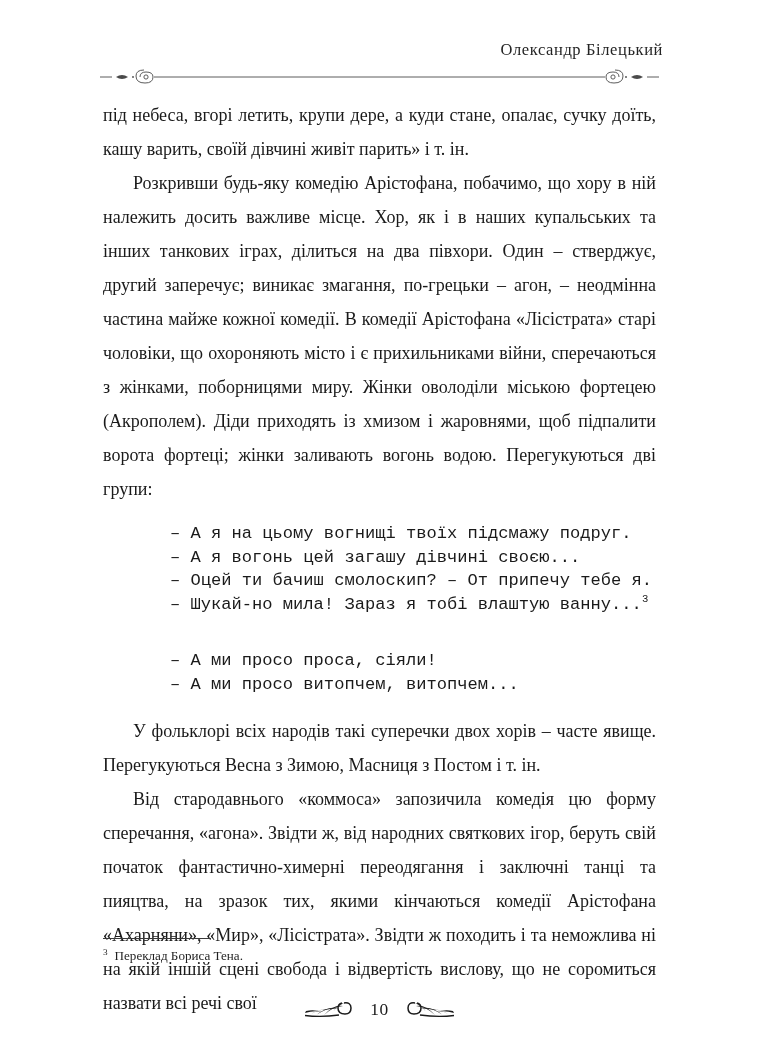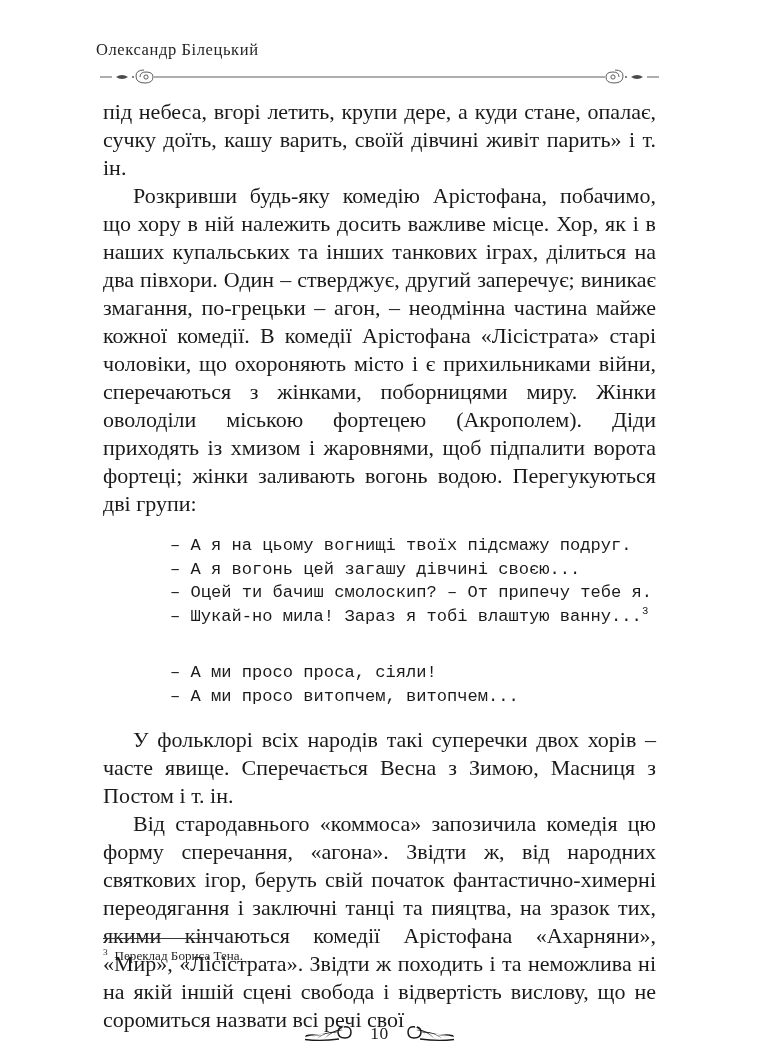--- a/index.html
+++ b/index.html
@@ -30,21 +30,21 @@
     left: 96px;
     top: 40px;
     width: 567px;
     height: 46px;
   }
   .rh-title {
     position: absolute;
     left: 0;
     top: 0;
     width: 100%;
-    text-align: left;
+    text-align: right;
     font-size: 16.5px;
     letter-spacing: 0.6px;
     color: #242424;
     white-space: nowrap;
   }
   .rh-rule {
     position: absolute;
     left: 0;
     top: 29px;
     width: 100%;
@@ -55,22 +55,22 @@
   
   .column {
     position: absolute;
     left: 103px;
     top: 98px;
     width: 553px;
   }
 
   p.body-par {
     margin: 0;
-    font-size: 22px;
-    line-height: 28px;
+    font-size: 18px;
+    line-height: 34px;
     text-align: justify;
     text-justify: inter-word;
     text-indent: 30px;
     hyphens: manual;
     -webkit-hyphens: manual;
   }
   p.body-par.no-indent { text-indent: 0; }
   .gap-verse-top { height: 16px; }
   .gap-verse-bot { height: 17px; }
 
@@ -113,21 +113,21 @@
     font-size: 9.2px;
     vertical-align: super;
     line-height: 0;
     margin-right: 7px;
   }
 
   
   .folio {
     position: absolute;
     left: 0;
-    top: 1016px;
+    top: 992px;
     width: 759px;
     height: 34px;
     display: flex;
     align-items: center;
     justify-content: center;
     gap: 13px;
   }
   .folio-orn { display: block; width: 54px; height: 22px; }
   .folio-orn.right { transform: scaleX(-1); }
   .folio-num {
@@ -202,21 +202,21 @@
       <div class="vline">
         <span>– А ми просо проса, сіяли!</span>
       </div>
       <div class="vline">
         <span>– А ми просо витопчем, витопчем...</span>
       </div>
     </div>
 
     <div class="gap-verse-bot"></div>
 
-    <p class="body-par">У фольклорі всіх народів такі суперечки двох хорів – часте явище. Сперечається Весна з Зимою, Масниця з Постом і т. ін.</p>
+    <p class="body-par">У фольклорі всіх народів такі суперечки двох хорів – часте явище. Перегукуються Весна з Зимою, Масниця з Постом і т. ін.</p>
 
     <p class="body-par">Від стародавнього «коммоса» запозичила комедія цю фор­му сперечання, «агона». Звідти ж, від народних святкових ігор, беруть свій початок фантастично-химерні переодягання і за­ключні танці та пияцтва, на зразок тих, якими кінчаються комедії Арістофана «Ахарняни», «Мир», «Лісістрата». Звід­ти ж походить і та неможлива ні на якій іншій сцені свобода і відвертість вислову, що не соромиться назвати всі речі свої­</p>
   </div>
 
   <div class="footnote">
     <div class="fn-rule"></div>
     <div class="fn-line">
       <span class="fn-num">3</span><span>Переклад Бориса Тена.</span>
     </div>
   </div>

